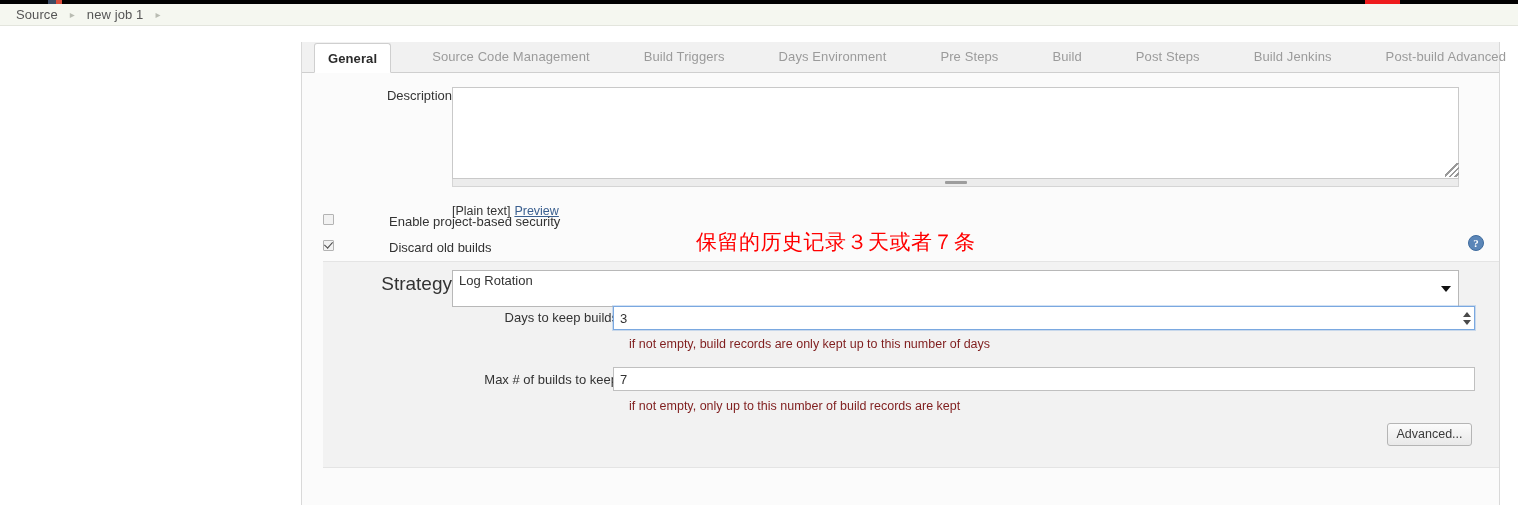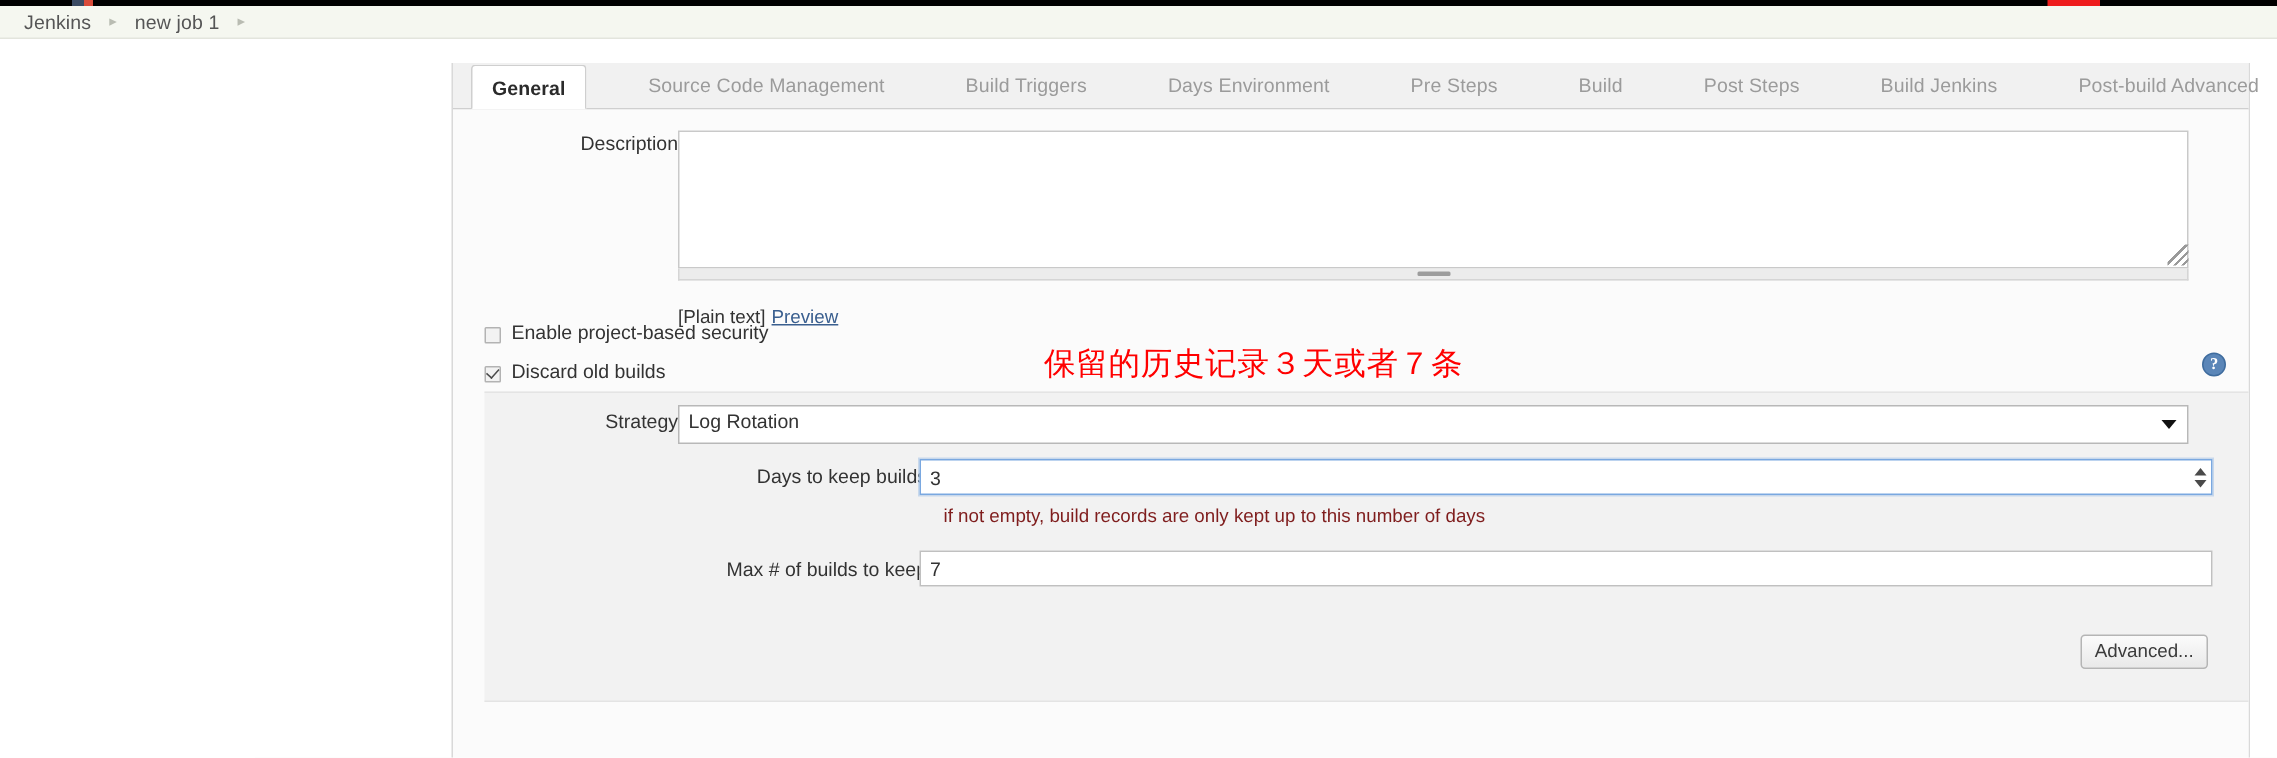--- a/index.html
+++ b/index.html
@@ -194,22 +194,23 @@
   }
   #desc-meta .preview-link {
     color: #3a5f8f;
     text-decoration: underline;
     margin-left: 4px;
   }
   
   .chk-row {
     position: absolute;
     display: flex;
-    align-items: flex-end;
+    align-items: flex-start;
     left: 21px;
+    gap: 48px;
   }
   .jchk {
     width: 11px;
     height: 11px;
     border: 1px solid #b3b3b3;
     background: #f2f2f2;
     box-sizing: border-box;
     position: relative;
     display: inline-block;
     margin-right: 7px;
@@ -273,29 +274,29 @@
     border-top: 1px solid #e4e4e4;
     border-bottom: 1px solid #e4e4e4;
     box-sizing: border-box;
   }
   #strategy-label {
     position: absolute;
     left: 0px;
     top: 11px;
     width: 129px;
     text-align: right;
-    font-size: 13px;
+    font-size: 19px;
     color: #333333;
   }
   #strategy-select {
     position: absolute;
     left: 129px;
     top: 8px;
     width: 1007px;
-    height: 26px;
+    height: 37px;
     background: #ffffff;
     border: 1px solid #b8b8b8;
     box-sizing: border-box;
     font-size: 13px;
     color: #333333;
     padding-left: 6px;
     line-height: 20px;
   }
   #strategy-select .arrow {
     position: absolute;
@@ -385,21 +386,21 @@
 </style>
 </head>
 <body>
 
 <div id="top-strip">
   <div class="red-seg"></div>
 </div>
 <div id="top-favicon"></div>
 
 <div id="breadcrumb-bar">
-  <span class="crumb">Jenkins</span>
+  <span class="crumb">Source</span>
   <span class="crumb-sep">▸</span>
   <span class="crumb">new job 1</span>
   <span class="crumb-sep">▸</span>
 </div>
 
 <div id="content-area">
 
   <div id="config-panel">
 
     <div id="tab-bar">
@@ -451,19 +452,20 @@
         <div id="days-label" class="sub-label">Days to keep builds</div>
         <input id="days-input" class="sub-input focused" type="text" value="3" style="">
         <div id="days-spin">
           <span class="up"></span>
           <span class="down"></span>
         </div>
         <div id="days-help" class="sub-help">if not empty, build records are only kept up to this number of days</div>
 
         <div id="max-label" class="sub-label">Max # of builds to keep</div>
         <input id="max-input" class="sub-input" type="text" value="7" style="">
+        <div id="max-help" class="sub-help">if not empty, only up to this number of build records are kept</div>
 
         <div id="advanced-btn">Advanced...</div>
       </div>
 
     </div>
   </div>
 </div>
 
 </body></html>

